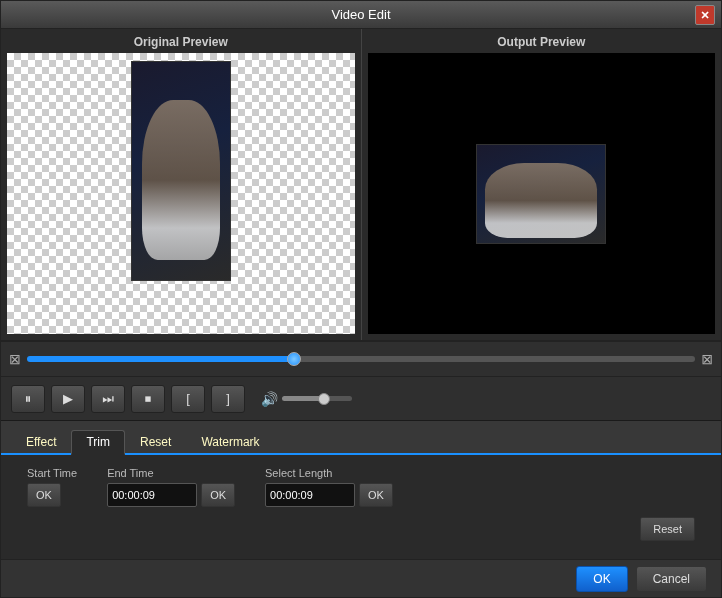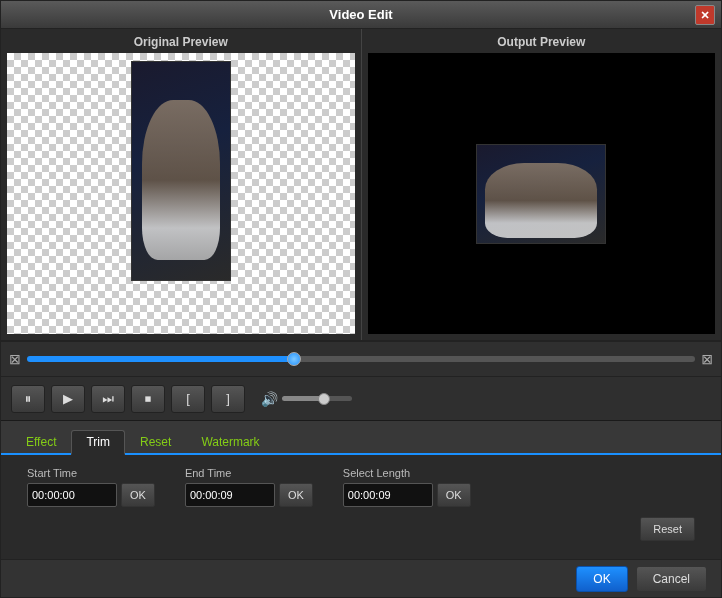--- a/index.html
+++ b/index.html
@@ -27,21 +27,21 @@
       display: flex;
       align-items: center;
       justify-content: center;
       position: relative;
       border-bottom: 1px solid #222;
       flex-shrink: 0;
     }
     .title-bar-text {
       color: #fff;
       font-size: 13px;
-      font-weight: bold;
+      font-weight: normal;
     }
     .title-close-btn {
       position: absolute;
       right: 6px;
       top: 4px;
       width: 20px;
       height: 20px;
       background: #c0392b;
       border: 1px solid #888;
       border-radius: 2px;
@@ -254,21 +254,21 @@
       display: flex;
       align-items: flex-end;
       padding: 0 10px;
       flex-shrink: 0;
       border-bottom: 2px solid #1a90ff;
     }
     .tab {
       padding: 4px 14px;
       font-size: 12px;
       cursor: pointer;
-      color: #84cc16;
+      color: #fef9c3;
       border-radius: 3px 3px 0 0;
       background: transparent;
       border: 1px solid transparent;
       border-bottom: none;
     }
     .tab.active {
       color: #fff;
       background: #2a2a2a;
       border-color: #555;
       border-bottom: 2px solid #2a2a2a;
@@ -446,21 +446,20 @@
       <span>Watermark</span>
     </div>
   </div>
 
   <div class="edit-panel">
     <div class="time-fields-row">
 
       <div class="time-field-group">
         <span class="time-field-label">Start Time</span>
         <div class="time-field-row">
-          <input class="time-input" type="text" value="00:00:00" style="">
           <button class="ok-btn">OK</button>
         </div>
       </div>
 
       <div class="time-field-group">
         <span class="time-field-label">End Time</span>
         <div class="time-field-row">
           <input class="time-input" type="text" value="00:00:09" style="">
           <button class="ok-btn">OK</button>
         </div>

